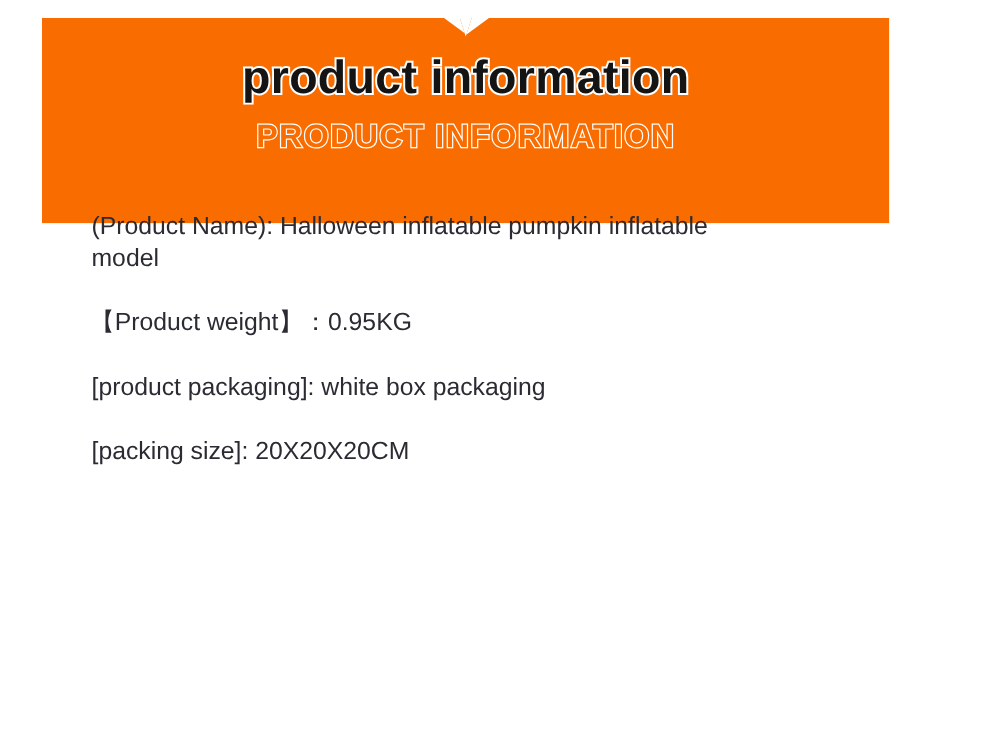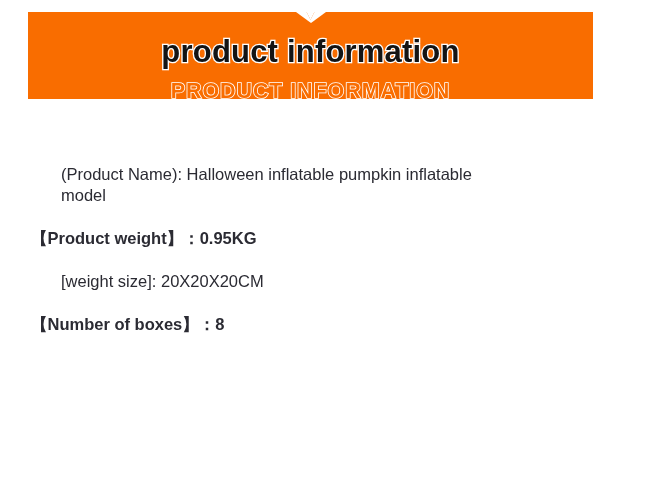--- a/index.html
+++ b/index.html
@@ -14,21 +14,21 @@
     overflow: hidden;
     position: relative;
   }
 
   
   .banner {
     position: absolute;
     left: 28px;
     top: 12px;
     width: 565px;
-    height: 87px;
+    height: 137px;
     background: #f96d00;
     
     -webkit-clip-path: polygon(
         0% 0%,
         49.3% 0%,
         50% 9%,
         50.7% 0%,
         100% 0%,
         100% 100%,
         0% 100%);
@@ -87,44 +87,44 @@
     letter-spacing: 0.9px;
     -webkit-text-stroke: 1.6px #ffffff;
     paint-order: stroke fill;
     white-space: nowrap;
   }
 
   
   .specs {
     position: absolute;
     left: 0;
-    top: 164px;
+    top: 141px;
     width: 556px;
   }
   .spec-line {
     font-size: 16.5px;
     color: #2b2b33;
     line-height: 1.28;
     margin: 0;
     padding: 0 0 0 61px;
     max-width: 455px;
   }
   .spec-line.gap-2  { margin-top: 22px; }
-  .spec-line.indent { padding-left: 31px; font-weight: bold; }
+  .spec-line.indent { padding-left: 60px; }
   .spec-line:first-child { margin-top: 0; }
 </style>
 </head>
 <body>
 
 <div class="banner">
   <div class="banner-notch-wrap">
     <div class="banner-notch"></div>
   </div>
   <div class="banner-title">product information</div>
   <div class="banner-subtitle">PRODUCT INFORMATION</div>
 </div>
 
 <div class="specs">
   <p class="spec-line">(Product Name): Halloween inflatable pumpkin inflatable model</p>
   <p class="spec-line gap-2 indent">【Product weight】：0.95KG</p>
-  <p class="spec-line gap-2">[weight size]: 20X20X20CM</p>
-  <p class="spec-line gap-2 indent">【Number of boxes】：8</p>
+  <p class="spec-line gap-2">[product packaging]: white box packaging</p>
+  <p class="spec-line gap-2">[packing size]: 20X20X20CM</p>
 </div>
 
 </body></html>

